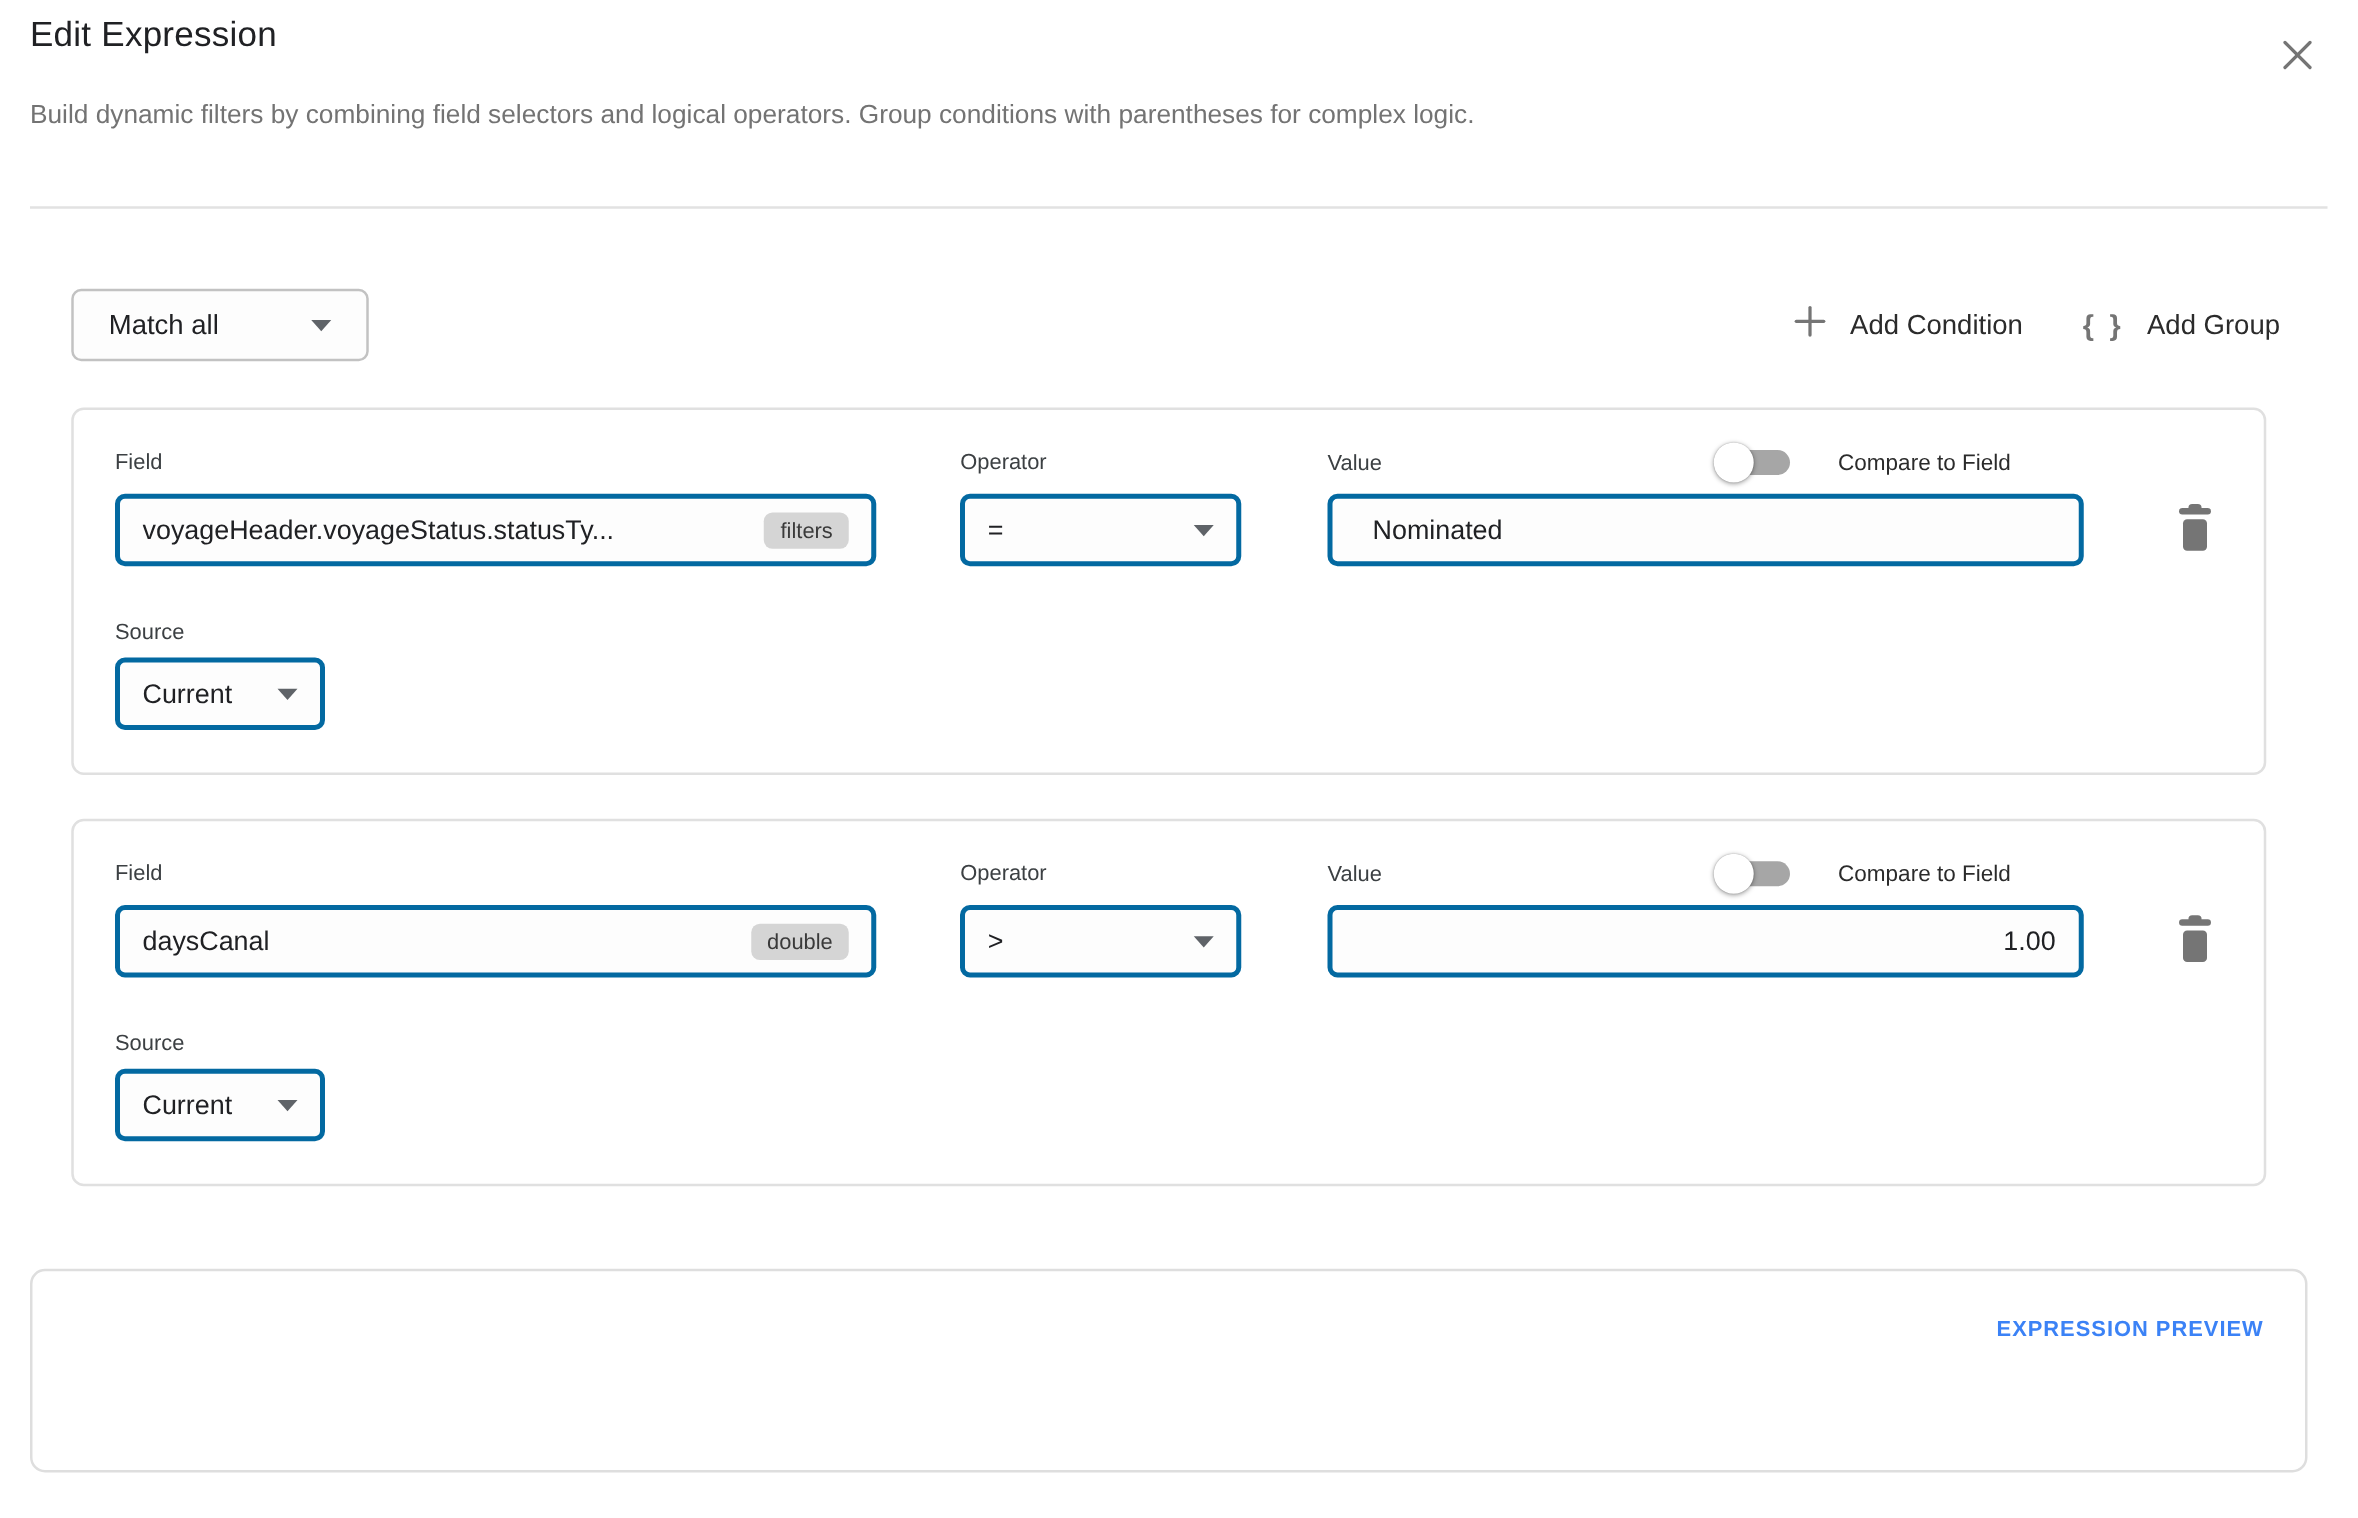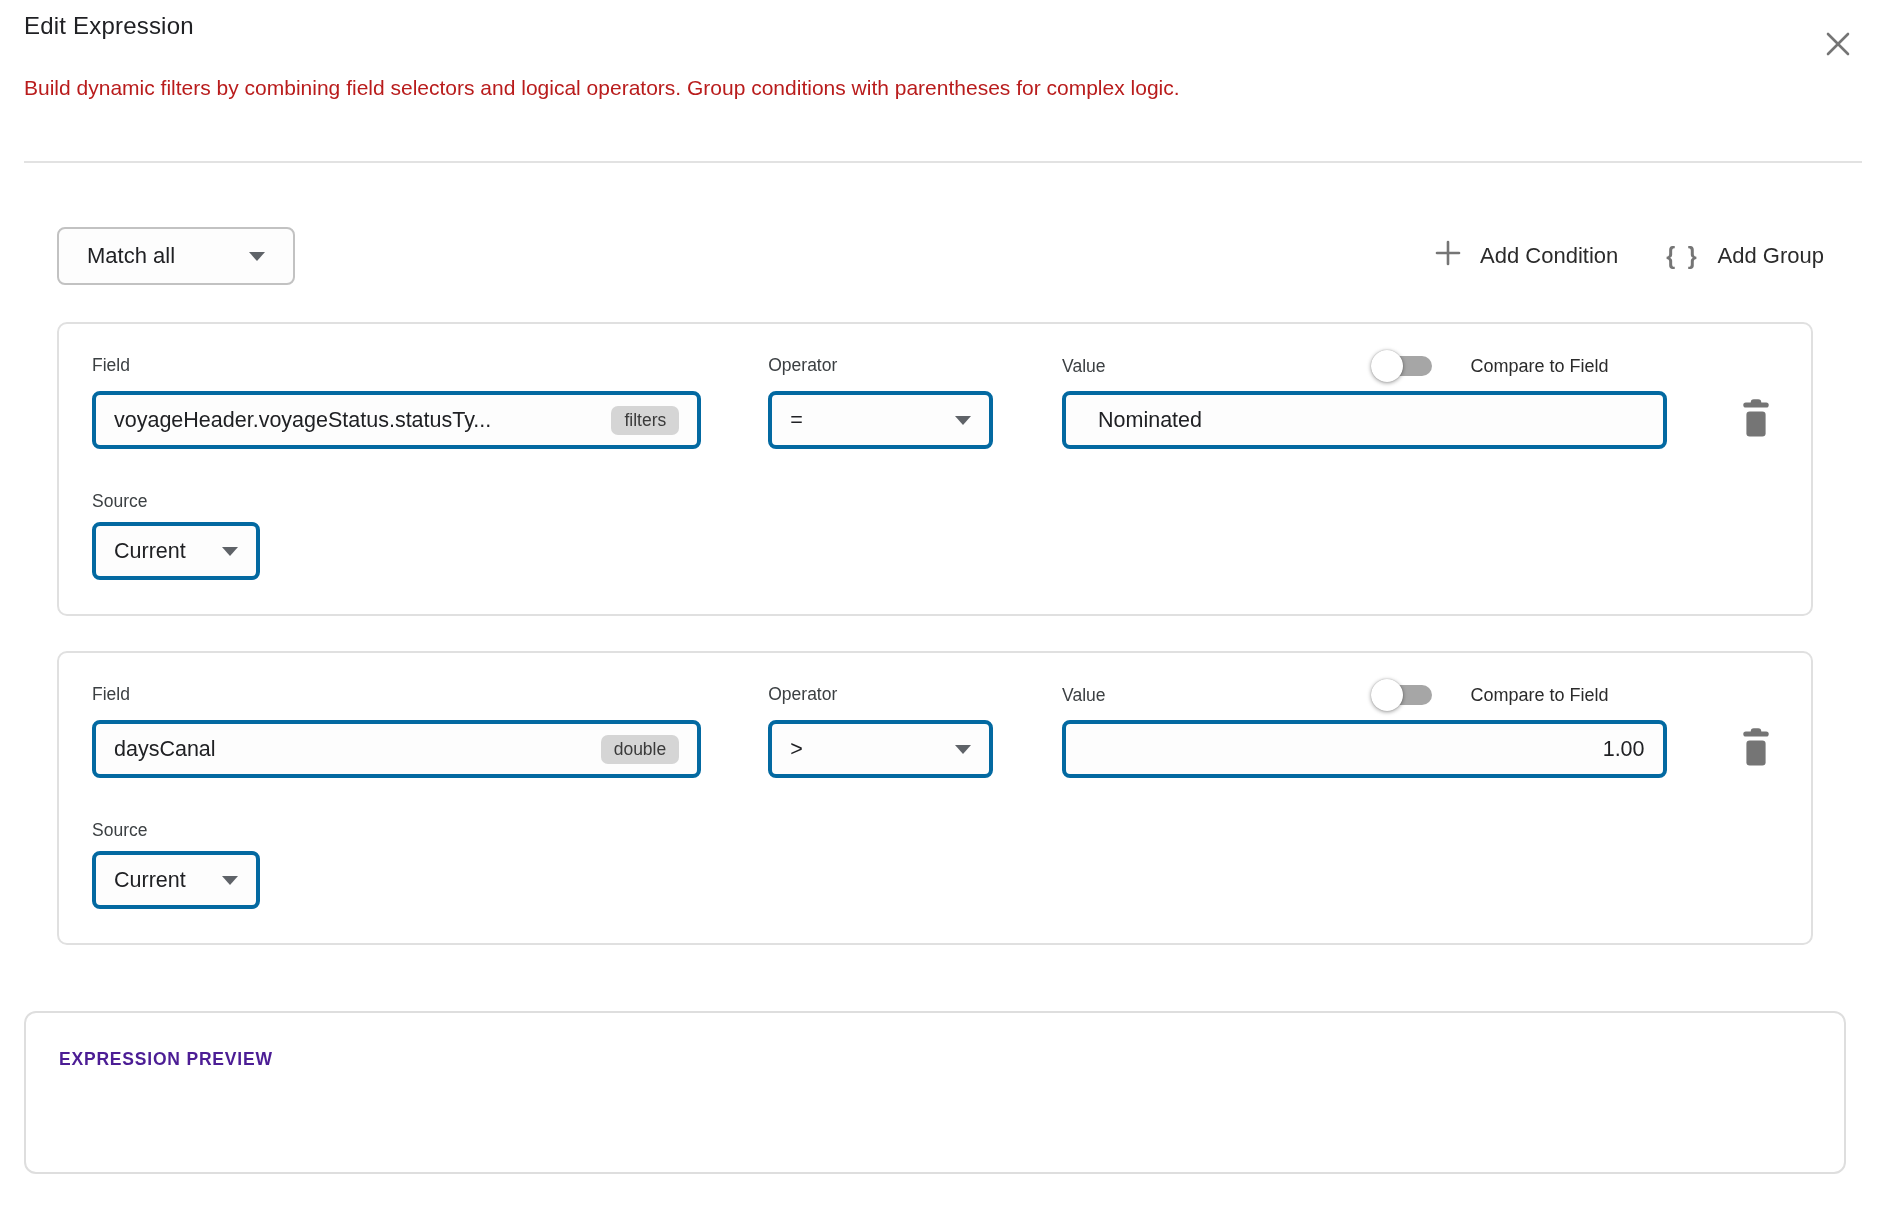--- a/index.html
+++ b/index.html
@@ -10,21 +10,21 @@
     font-family: "Liberation Sans", sans-serif;
     color: #202124;
     overflow: hidden;
     position: relative;
   }
   .page { padding: 0 24px; position: relative; }
 
   
   .dialog-title {
     margin-top: 12px;
-    font-size: 24px;
+    font-size: 28px;
     font-weight: 400;
     color: #202124;
     letter-spacing: 0.2px;
   }
   .close-btn {
     position: absolute;
     top: 18px;
     right: 33px;
     width: 30px;
     height: 30px;
@@ -32,21 +32,21 @@
     border: none;
     cursor: pointer;
     display: flex;
     align-items: center;
     justify-content: center;
   }
   .dialog-subtitle {
     margin-top: 34px;
     font-size: 21px;
     line-height: 1.3;
-    color: #b91c1c;
+    color: #737373;
     font-weight: 400;
   }
   .divider {
     margin-top: 60px;
     height: 2px;
     background: #e2e2e2;
   }
 
   
   .toolbar {
@@ -227,21 +227,22 @@
     width: 1822px;
     height: 163px;
     border: 2px solid #dedede;
     border-radius: 12px;
     padding: 36px 33px;
   }
   .preview-heading {
     font-size: 17.5px;
     font-weight: 700;
     letter-spacing: 0.8px;
-    color: #4c1d95;
+    color: #3b82f6;
+    text-align: right;
   }
   .preview-code {
     margin-top: 29px;
     font-family: "DejaVu Sans Mono", "Liberation Mono", monospace;
     font-size: 22px;
     color: #3a3d40;
     white-space: nowrap;
   }
 </style>
 </head>

